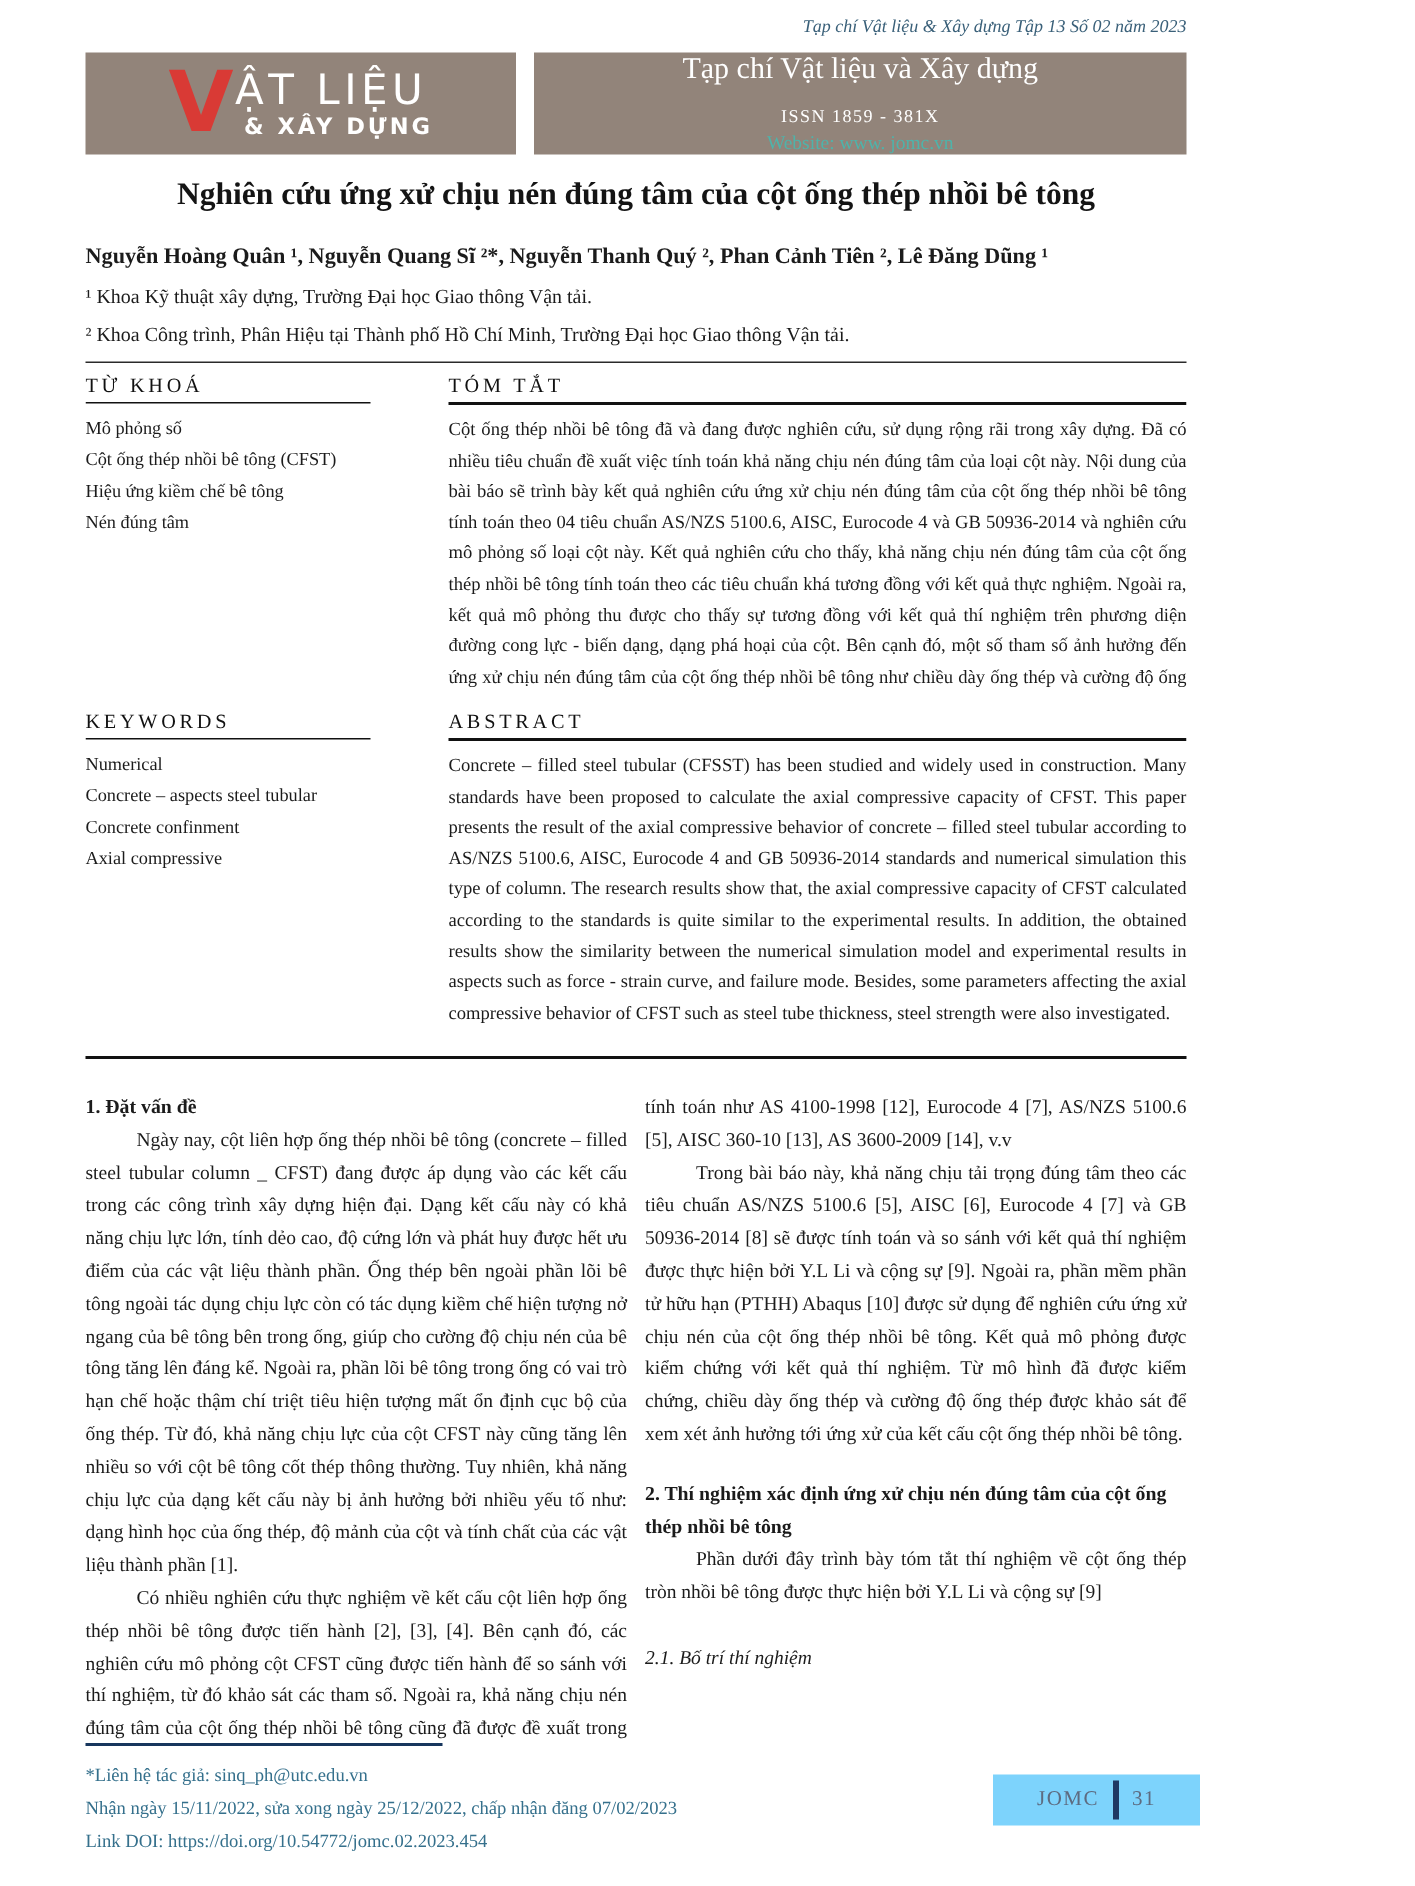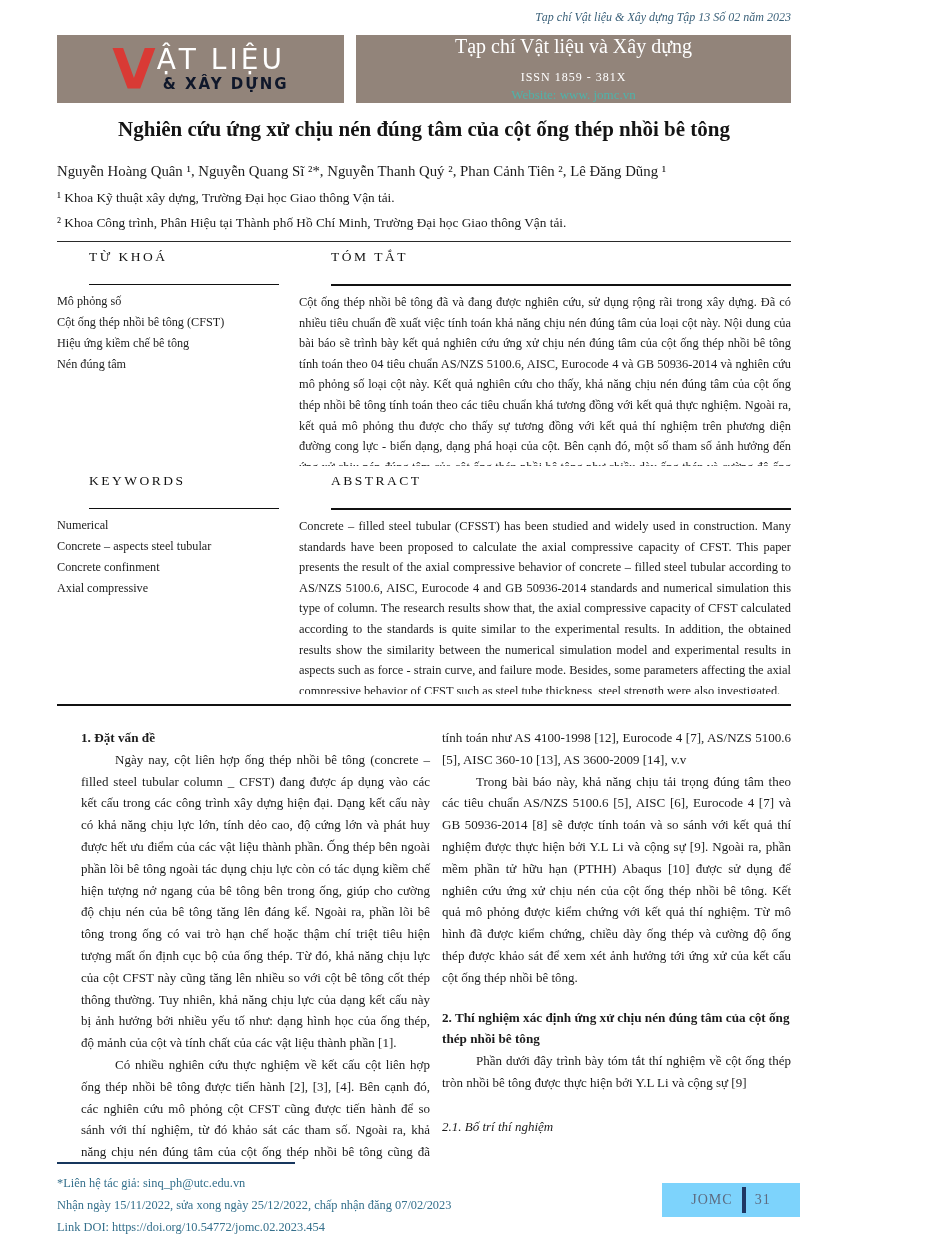--- a/index.html
+++ b/index.html
@@ -24,55 +24,55 @@
   
   .header-row{margin-top:3px;height:68px;display:flex;gap:12px;}
   .logo-box{
     width:287px;height:68px;background:#92847a;
     display:flex;align-items:center;justify-content:center;
     font-family:"DejaVu Sans",sans-serif;
   }
   .logo-v{color:#d93a35;font-size:56px;font-weight:bold;line-height:.85;margin-right:1px;}
   .logo-cols{display:flex;flex-direction:column;align-items:flex-start;}
   .logo-line1{color:#ffffff;font-size:28px;letter-spacing:3px;line-height:1.05;}
-  .logo-line2{color:#0f172a;font-size:15px;font-weight:bold;letter-spacing:2px;line-height:1.2;margin-left:6px;}
+  .logo-line2{color:#ffffff;font-size:15px;font-weight:bold;letter-spacing:2px;line-height:1.2;margin-left:6px;}
   .journal-box{
     flex:1;height:68px;background:#92847a;
     display:flex;flex-direction:column;align-items:center;justify-content:center;
     text-align:right;
   }
   .jb-title{color:#ffffff;font-size:20px;line-height:1.15;}
   .jb-issn{color:#ffffff;font-size:12px;letter-spacing:1px;margin-top:12px;}
   .jb-web{color:#4fb3aa;font-size:13px;margin-top:2px;}
   
   .paper-title{
     margin:14px 0 0;text-align:center;
     font-size:21px;font-weight:bold;color:#141414;
   }
-  .authors{margin-top:21px;font-weight:normal;font-size:14.8px;}
+  .authors{margin-top:21px;font-weight:bold;font-size:14.8px;}
   .affils{margin-top:5px;font-size:13.3px;line-height:25px;}
   .rule-top{border:none;border-top:1.3px solid #2a2a2a;margin:6px 0 0;}
   
   .meta-grid{display:grid;grid-template-columns:212px 1fr;column-gap:30px;overflow:hidden;}
   .meta-grid.vn{height:224px;}
   .meta-grid.en{height:228px;}
   .meta-head{
     font-size:13.5px;letter-spacing:2.5px;
-    padding:7px 0 19px;color:#111;margin-left:32px;
+    padding:7px 0 3px;color:#111;
   }
   .meta-head-left{border-bottom:1.6px solid #111;width:190px;}
   .meta-head-right{border-bottom:2.2px solid #111;}
   .kw-list{margin-top:6px;font-size:12.2px;line-height:21px;}
   .meta-text{margin:6px 0 0;font-size:12.4px;line-height:20.6px;text-align:justify;}
   .rule-thick{border:none;border-top:2.6px solid #111;margin:10px 0 0;}
   
   .body-grid{
     display:grid;grid-template-columns:1fr 1fr;column-gap:12px;
     margin-top:13px;height:448px;overflow:hidden;
-    font-size:13px;line-height:21.8px;text-align:justify;margin-left:24px;
+    font-size:13px;line-height:21.8px;text-align:justify;
   }
   .sec-head{font-size:13.2px;font-weight:bold;margin:8px 0 0;text-align:left;}
   .body-grid p{margin:0;}
   .p-first{margin-top:20px;}
   .p-indent{text-indent:34px;}
   .p-gap{margin-top:0;}
   .sec-head.h2{margin-top:18px;}
   .subsec{font-style:italic;margin-top:22px !important;text-align:left;}
   
   .footnote-rule{position:absolute;left:57px;top:1162px;width:238px;border-top:2.2px solid #17365d;}

